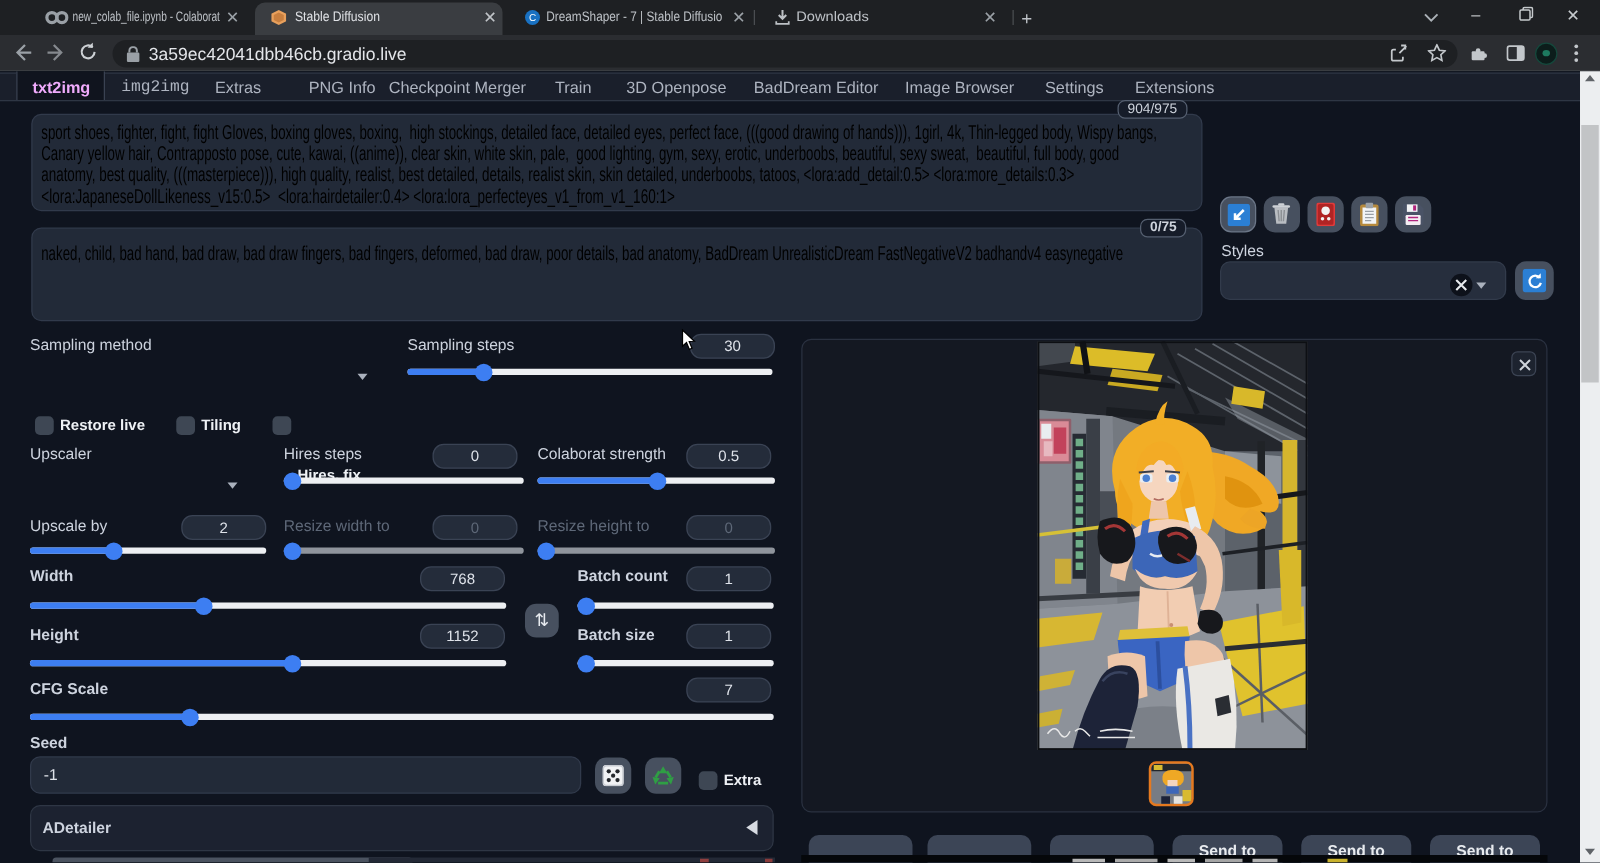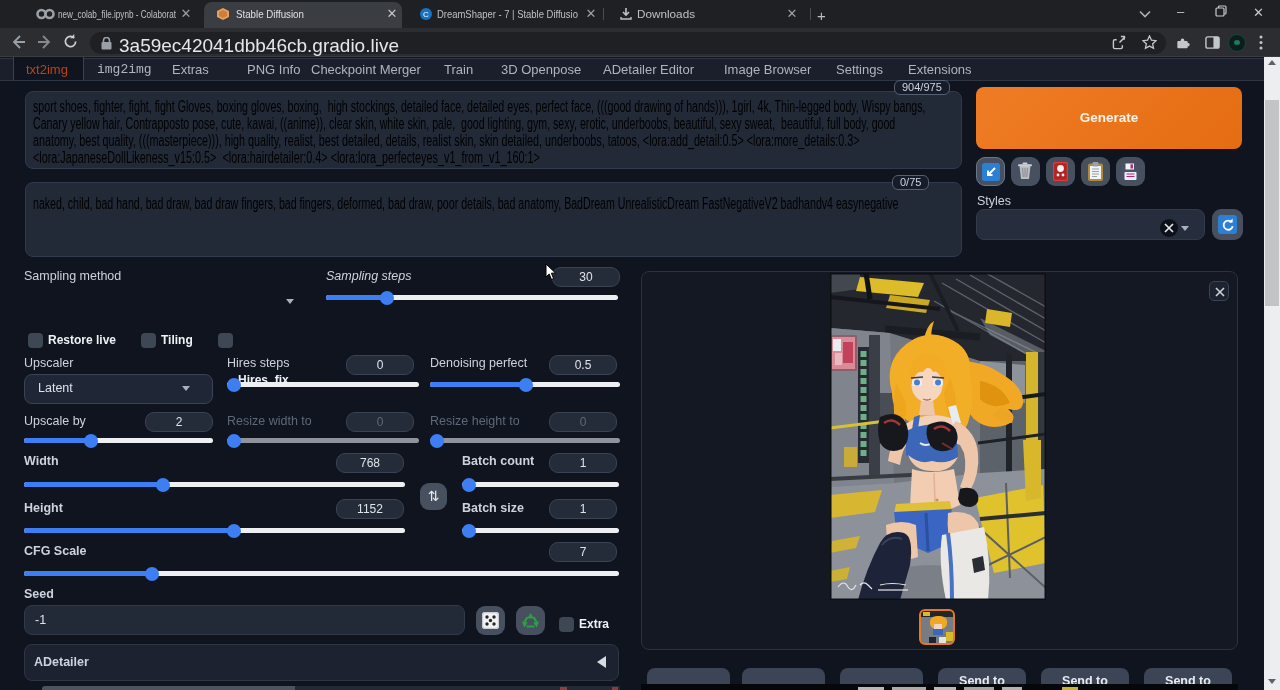--- a/index.html
+++ b/index.html
@@ -104,21 +104,21 @@
   <path d="M6 2 l6 6 -6 6 M12 8 H1" stroke="#85898e" stroke-width="1.8" fill="none"></path>
 </svg>
 <svg class="abs" style="left:63px;top:34px" width="15" height="15" viewBox="0 0 16 16">
   <path d="M13.5 8 a5.5 5.5 0 1 1 -1.6-3.9" stroke="#cdd1d5" stroke-width="1.8" fill="none"></path>
   <path d="M12 0 v4.4 h-4.4 z" fill="#cdd1d5"></path>
 </svg>
 <svg class="abs" style="left:101px;top:37px" width="11" height="13" viewBox="0 0 11 13">
   <rect x="0.5" y="5" width="10" height="7.5" rx="1" fill="#9aa0a6"></rect>
   <path d="M2.5 5 V3.5 a3 3 0 0 1 6 0 V5" stroke="#9aa0a6" stroke-width="1.6" fill="none"></path>
 </svg>
-<div class="abs" style="left:119px;top:35px;color:#e4e6ea;font-size:19px;">3a59ec42041dbb46cb.gradio.live</div>
+<div class="abs" style="left:119px;top:35px;color:#e4e6ea;font-size:14px;">3a59ec42041dbb46cb.gradio.live</div>
 
 <svg class="abs" style="left:1112px;top:35px" width="15" height="15" viewBox="0 0 16 16">
   <path d="M5 5 H3 a1.5 1.5 0 0 0 -1.5 1.5 V13 a1.5 1.5 0 0 0 1.5 1.5 H9.5 A1.5 1.5 0 0 0 11 13 v-2" stroke="#c3c7cb" stroke-width="1.5" fill="none"></path>
   <path d="M8 8 L14 2 M9.5 1.5 h3.5 v3.5" stroke="#c3c7cb" stroke-width="1.6" fill="none"></path>
 </svg>
 <svg class="abs" style="left:1142px;top:35px" width="15" height="15" viewBox="0 0 16 16">
   <path d="M8 1 l2.1 4.5 4.9.6 -3.6 3.3 .9 4.8 -4.3-2.4 -4.3 2.4 .9-4.8 L1 6.1 l4.9-.6 z" stroke="#c3c7cb" stroke-width="1.4" fill="none"></path>
 </svg>
 <svg class="abs" style="left:1175px;top:35px" width="15" height="15" viewBox="0 0 16 16">
   <rect x="2.5" y="6.5" width="11" height="7.5" rx="1" fill="#c3c7cb"></rect>
@@ -135,44 +135,43 @@
 <svg class="abs" style="left:1259px;top:35px" width="4" height="15" viewBox="0 0 4 15">
     <circle cx="2" cy="2" r="1.5" fill="#c3c7cb"></circle>
     <circle cx="2" cy="7.5" r="1.5" fill="#c3c7cb"></circle>
     <circle cx="2" cy="13" r="1.5" fill="#c3c7cb"></circle>
   </svg>
 <div class="abs" style="left:0;top:56px;width:1280px;height:1px;background:#3a3d41;"></div>
 
 <div id="page">
   <div id="wtabs"></div>
   <div id="wtab-active"></div>
-  <div class="wtab" style="left:26px;color:#c2410c;font-weight:normal;">txt2img</div>
+  <div class="wtab" style="left:26px;color:#f0abfc;font-weight:bold;">txt2img</div>
   <div class="wtab" style="left:97px;font-family:Liberation Mono, monospace;">img2img</div>
   <div class="wtab" style="left:172px;">Extras</div>
   <div class="wtab" style="left:247px;">PNG Info</div>
   <div class="wtab" style="left:311px;">Checkpoint Merger</div>
   <div class="wtab" style="left:444px;">Train</div>
   <div class="wtab" style="left:501px;">3D Openpose</div>
-  <div class="wtab" style="left:603px;">ADetailer Editor</div>
+  <div class="wtab" style="left:603px;">BadDream Editor</div>
   <div class="wtab" style="left:724px;">Image Browser</div>
   <div class="wtab" style="left:836px;">Settings</div>
   <div class="wtab" style="left:908px;">Extensions</div>
 
   <div class="ta" style="left:25px;top:34px;width:937px;height:78px;"></div>
   <div class="tline" style="left:33px;top:41px;transform:scaleX(0.664);">sport shoes, fighter, fight, fight Gloves, boxing gloves, boxing,&nbsp; high stockings, detailed face, detailed eyes, perfect face, (((good drawing of hands))), 1girl, 4k, Thin-legged body, Wispy bangs,</div>
   <div class="tline" style="left:33px;top:58px;transform:scaleX(0.663);">Canary yellow hair, Contrapposto pose, cute, kawai, ((anime)), clear skin, white skin, pale,&nbsp; good lighting, gym, sexy, erotic, underboobs, beautiful, sexy sweat,&nbsp; beautiful, full body, good</div>
   <div class="tline" style="left:33px;top:75px;transform:scaleX(0.671);">anatomy, best quality, (((masterpiece))), high quality, realist, best detailed, details, realist skin, skin detailed, underboobs, tatoos, &lt;lora:add_detail:0.5&gt; &lt;lora:more_details:0.3&gt;</div>
   <div class="tline" style="left:33px;top:92px;transform:scaleX(0.676);">&lt;lora:JapaneseDollLikeness_v15:0.5&gt;&nbsp; &lt;lora:hairdetailer:0.4&gt; &lt;lora:lora_perfecteyes_v1_from_v1_160:1&gt;</div>
   <div class="chip" style="left:894px;top:23px;">904/975</div>
 
   <div class="ta" style="left:25px;top:125px;width:937px;height:75px;"></div>
   <div class="tline" style="left:33px;top:138px;transform:scaleX(0.663);">naked, child, bad hand, bad draw, bad draw fingers, bad fingers, deformed, bad draw, poor details, bad anatomy, BadDream UnrealisticDream FastNegativeV2 badhandv4 easynegative</div>
-  <div class="chip" style="left:892px;top:118px;">0/75</div>
-
-  <div id="genbtn">Generate</div>
+  <div class="chip" style="left:912px;top:118px;font-weight:bold;">0/75</div>
+
   <div class="sbtn" style="left:976px;border:1px solid #6b7687;">
     <svg width="18" height="18" style="position:absolute;left:5px;top:5px">
         <rect width="18" height="18" rx="2.5" fill="#2b7fd4"></rect>
         <path d="M13 5 L6 12 M6 7.5 V12 H10.5" stroke="#fff" stroke-width="2" fill="none"></path>
       </svg>
   </div>
   <div class="sbtn" style="left:1011px;">
     <svg width="16" height="18" style="position:absolute;left:6px;top:5px">
         <path d="M2.5 4 L4 17 H12 L13.5 4 Z" fill="#b9bdc2"></path>
         <path d="M5.5 6 L6.3 15 M8 6 V15 M10.5 6 L9.7 15" stroke="#8a8e93" stroke-width="1.1" fill="none"></path>
@@ -217,43 +216,40 @@
   <div class="sbtn" style="left:1212px;top:152px;width:31px;height:31px;">
     <svg width="19" height="19" style="position:absolute;left:6px;top:6px">
         <rect width="19" height="19" rx="3" fill="#2b7fd4"></rect>
         <path d="M13.8 7.2 a4.6 4.6 0 1 0 0.9 4.1" stroke="#fff" stroke-width="1.8" fill="none"></path>
         <path d="M14.6 3.6 v4 h-4 z" fill="#fff"></path>
       </svg>
   </div>
 
   <div class="lab" style="left:24px;top:212px;">Sampling method</div>
   <div class="caret" style="left:286px;top:242px;"></div>
-  <div class="lab" style="left:326px;top:212px;font-style:italic;">Sampling steps</div>
+  <div class="lab" style="left:326px;top:212px;">Sampling steps</div>
   <div class="num" style="left:552px;top:210px;">30</div>
   <div class="track" style="left:326px;top:238px;width:292px;"></div>
   <div class="fill" style="left:326px;top:238px;width:60px;"></div>
   <div class="thumb" style="left:380px;top:238px;"></div>
 
   <div class="cb" style="left:28px;top:276px;"></div>
     <div class="cblab" style="left:48px;top:276px;">Restore live</div>
   <div class="cb" style="left:141px;top:276px;"></div>
     <div class="cblab" style="left:161px;top:276px;">Tiling</div>
   <div class="cb" style="left:218px;top:276px;"></div>
     <div class="cblab" style="left:238px;top:294px;margin-top:22px;">Hires. fix</div>
 
   <div class="lab" style="left:24px;top:299px;">Upscaler</div>
-  <div class="drop" style="left:24px;top:317px;width:189px;height:30px;">
-      <span style="position:absolute;left:13px;top:6px;">Latent</span>
-    </div>
   <div class="caret" style="left:182px;top:329px;"></div>
   <div class="lab" style="left:227px;top:299px;">Hires steps</div>
   <div class="num" style="left:346px;top:298px;">0</div>
   <div class="track" style="left:227px;top:325px;width:192px;"></div>
   <div class="thumb" style="left:227px;top:325px;"></div>
-  <div class="lab" style="left:430px;top:299px;">Denoising perfect</div>
+  <div class="lab" style="left:430px;top:299px;">Colaborat strength</div>
   <div class="num" style="left:549px;top:298px;">0.5</div>
   <div class="track" style="left:430px;top:325px;width:190px;"></div>
   <div class="fill" style="left:430px;top:325px;width:95px;"></div>
   <div class="thumb" style="left:519px;top:325px;"></div>
 
   <div class="lab" style="left:24px;top:357px;">Upscale by</div>
   <div class="num" style="left:145px;top:355px;">2</div>
   <div class="track" style="left:24px;top:381px;width:189px;"></div>
   <div class="fill" style="left:24px;top:381px;width:66px;"></div>
   <div class="thumb" style="left:84px;top:381px;"></div>

